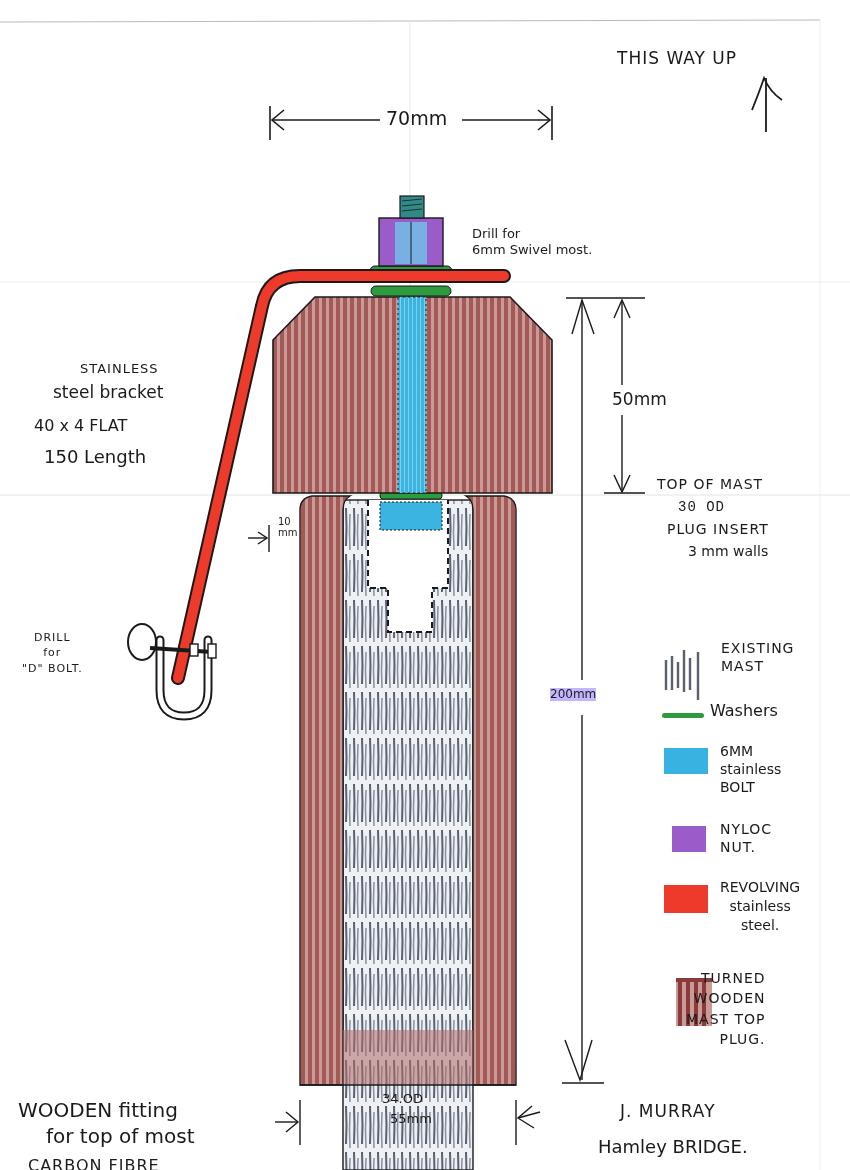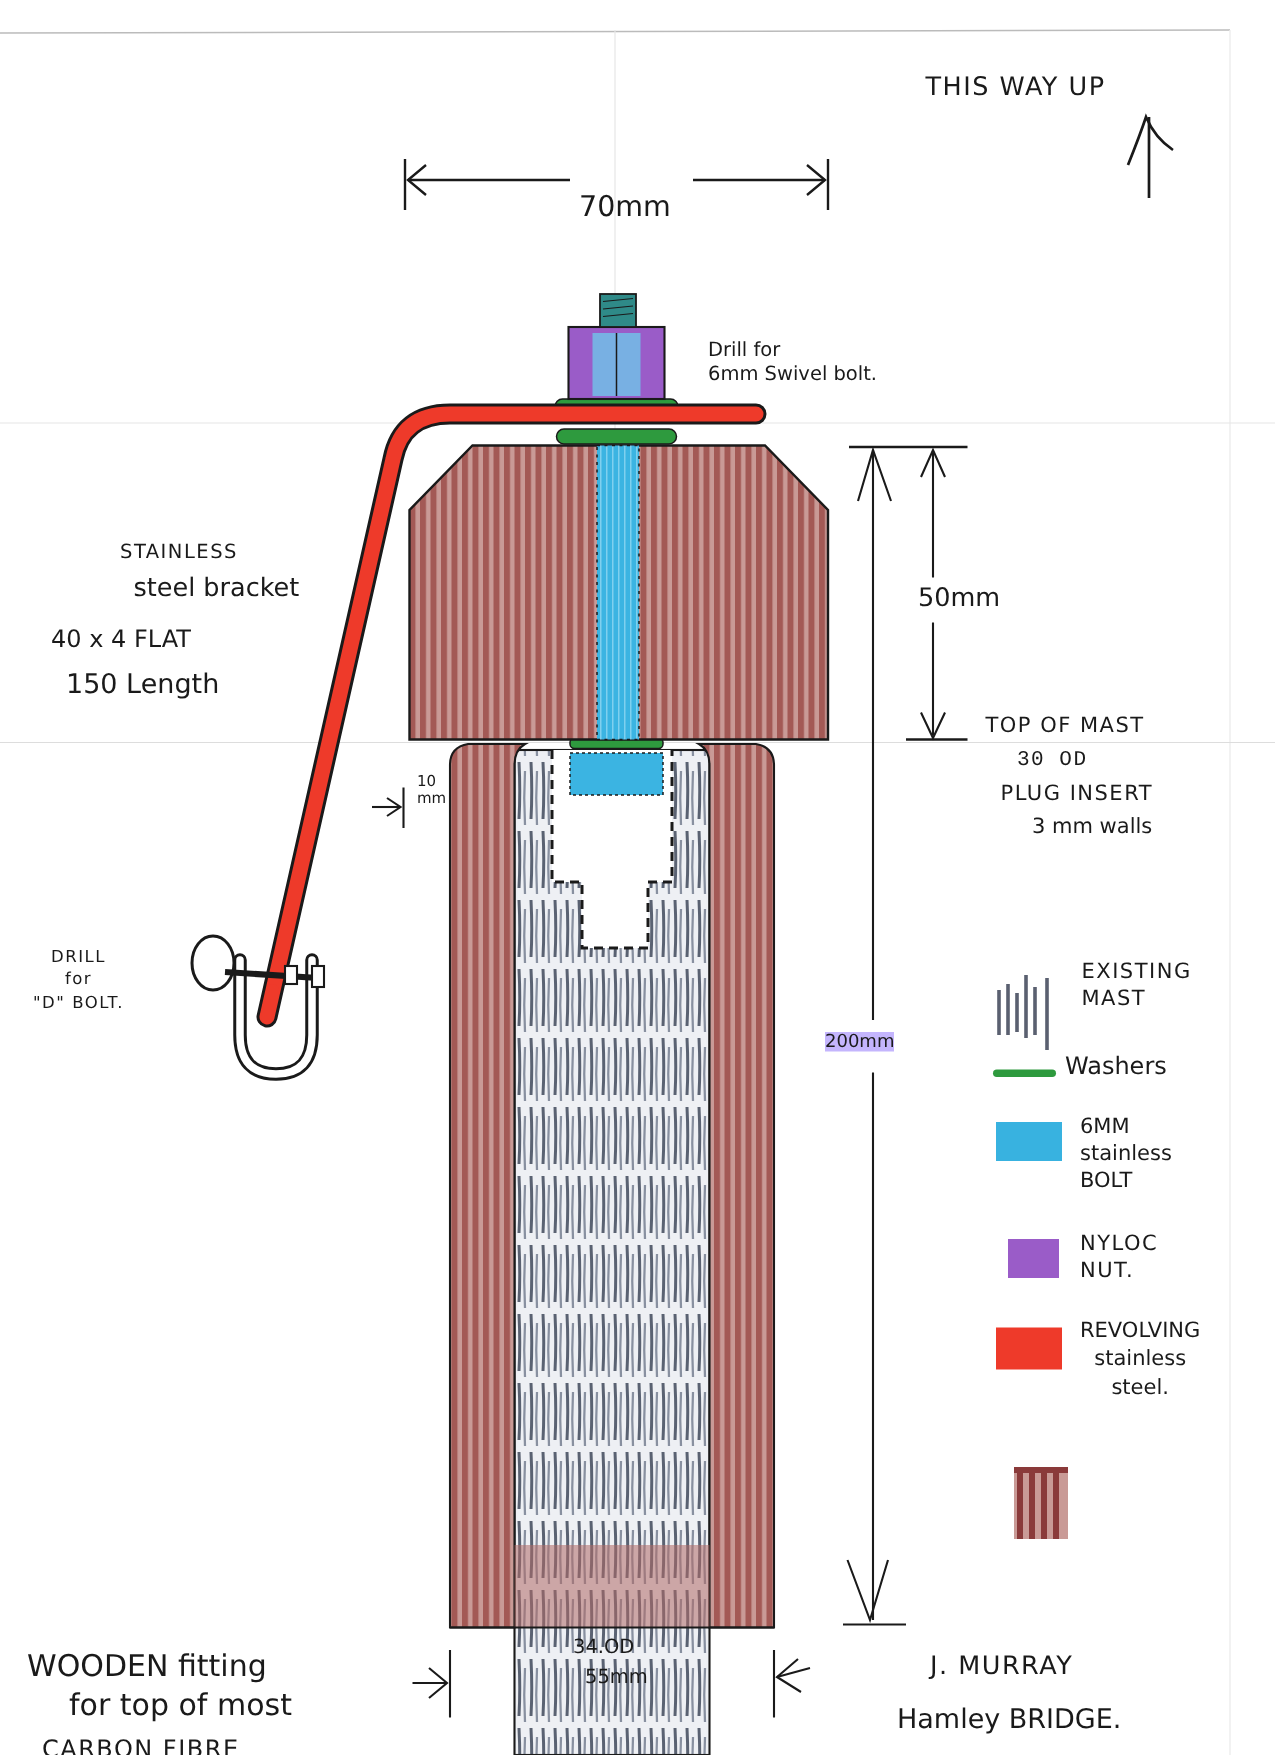--- a/index.html
+++ b/index.html
@@ -156,27 +156,27 @@
       <rect x="664" y="885" width="44" height="28" fill="#ee3a2a"></rect>
       <g>
         <rect x="676" y="978" width="36" height="48" fill="#c99a96"></rect>
         <path d="M680 978 L680 1026 M688 978 L688 1026 M696 978 L696 1026 M704 978 L704 1026 M676 980 L712 980" stroke="#8a3a3a" stroke-width="4"></path>
       </g>
     </g>
   </svg>
 
   <div class="hand caps" style="left:617px; top:50px; font-size:17px;">THIS WAY UP</div>
 
-  <div class="hand" style="left:386px; top:109px; font-size:19px;margin-top:20px;">70mm</div>
+  <div class="hand" style="left:386px; top:109px; font-size:19px;">70mm</div>
 
   <div class="hand" style="left:472px; top:226px; font-size:13px; line-height:1.25;">Drill for
-6mm Swivel bolt.</div>
+6mm Swivel most.</div>
 
   <div class="hand caps" style="left:80px; top:362px; font-size:13px;">STAINLESS</div>
-  <div class="hand" style="left:53px; top:384px; font-size:17px;margin-left:36px;">steel bracket</div>
+  <div class="hand" style="left:53px; top:384px; font-size:17px;">steel bracket</div>
   <div class="hand" style="left:34px; top:418px; font-size:16px;">40 x 4 FLAT</div>
   <div class="hand" style="left:44px; top:448px; font-size:18px;">150 Length</div>
 
   <div class="hand" style="left:612px; top:391px; font-size:17px;">50mm</div>
 
   <div class="hand caps" style="left:657px; top:477px; font-size:14px;">TOP OF MAST</div>
   <div class="hand caps" style="left:678px; top:500px; font-size:14px;font-family:Liberation Mono, monospace;">30 OD</div>
   <div class="hand caps" style="left:667px; top:522px; font-size:14px;">PLUG INSERT</div>
   <div class="hand" style="left:688px; top:544px; font-size:14px;">3 mm walls</div>
 
@@ -193,20 +193,24 @@
 MAST</div>
   <div class="hand" style="left:710px; top:703px; font-size:16px;">Washers</div>
   <div class="hand" style="left:720px; top:742px; font-size:14px; line-height:1.3;">6MM
 stainless
 BOLT</div>
   <div class="hand caps" style="left:720px; top:820px; font-size:14px; line-height:1.3;">NYLOC
 NUT.</div>
   <div class="hand" style="left:720px; top:878px; font-size:14px; line-height:1.35;text-align:center;">REVOLVING
 stainless
 steel.</div>
+  <div class="hand caps" style="left:686px; top:968px; font-size:14px; line-height:1.45; text-align:right;">TURNED
+WOODEN
+MAST TOP
+PLUG.</div>
 
   <div class="hand" style="left:382px; top:1092px; font-size:13px;">34.OD</div>
   <div class="hand" style="left:390px; top:1112px; font-size:13px;">55mm</div>
 
   <div class="hand" style="left:18px; top:1100px; font-size:20px;">WOODEN fitting</div>
   <div class="hand" style="left:46px; top:1126px; font-size:20px;">for top of most</div>
   <div class="hand caps" style="left:28px; top:1158px; font-size:16px;">CARBON FIBRE</div>
 
   <div class="hand caps" style="left:620px; top:1103px; font-size:17px;">J. MURRAY</div>
   <div class="hand" style="left:598px; top:1138px; font-size:18px;">Hamley BRIDGE.</div>

